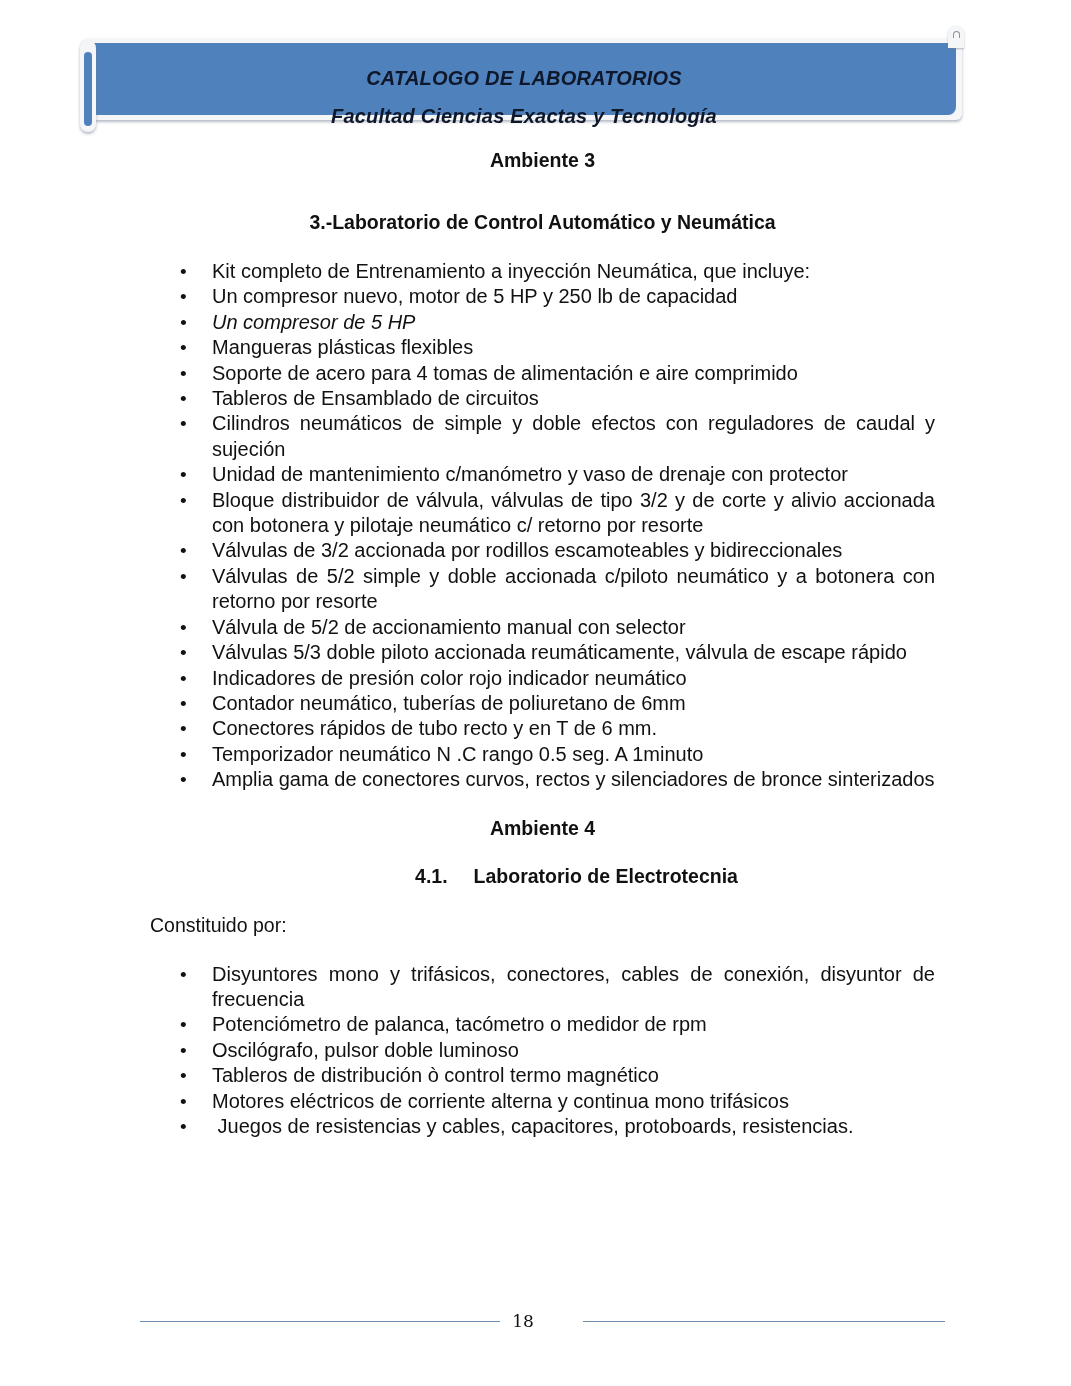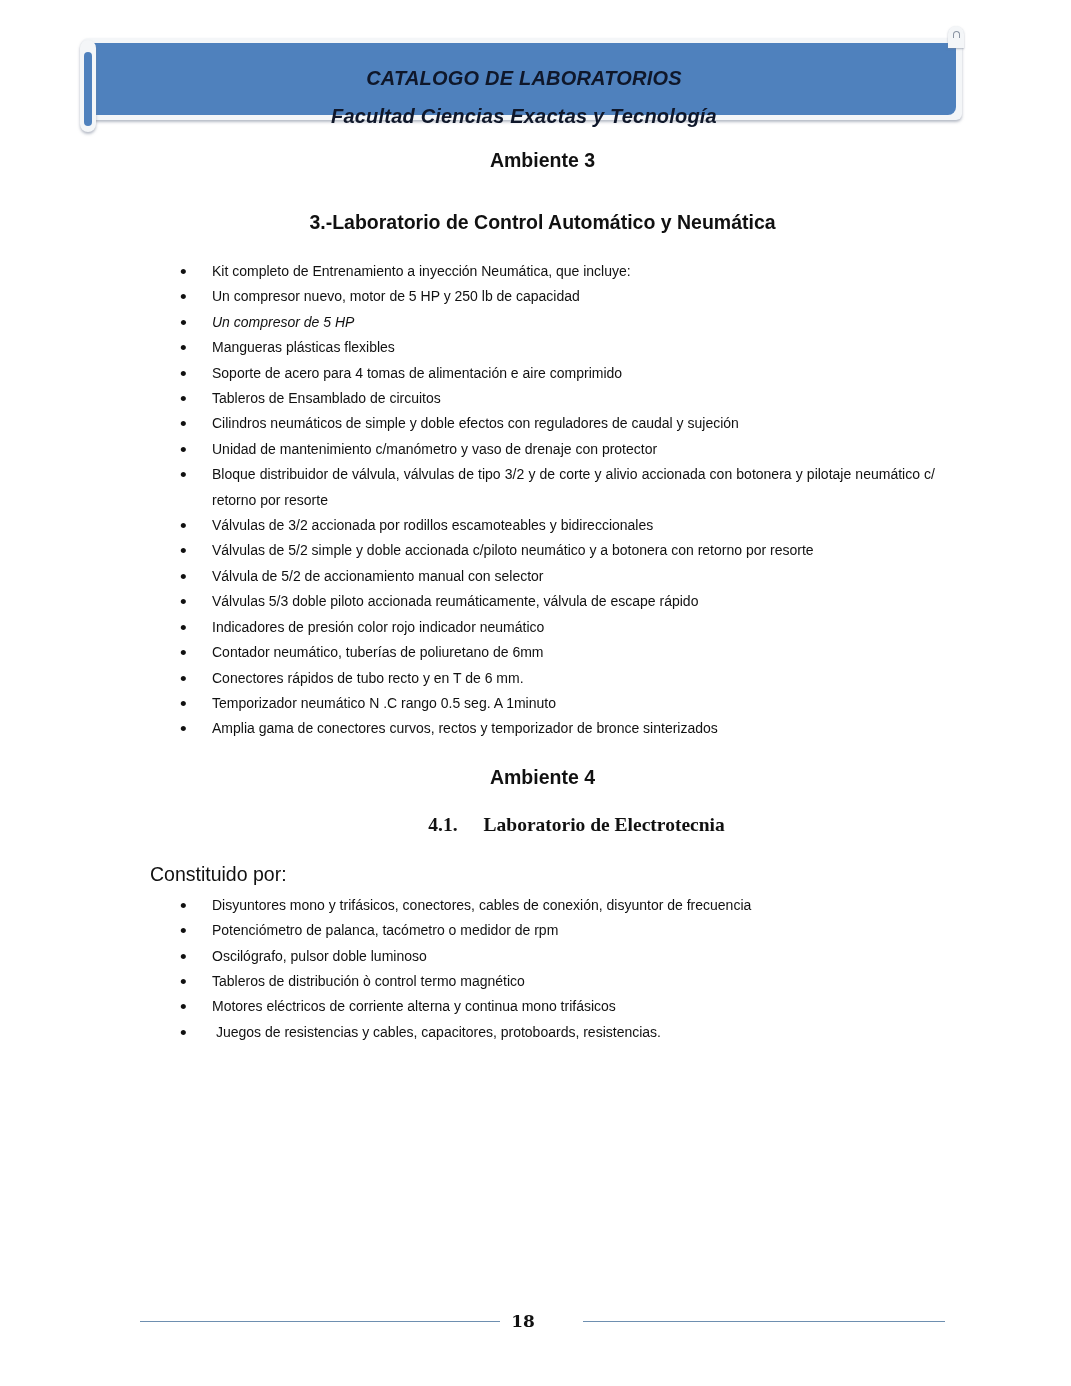--- a/index.html
+++ b/index.html
@@ -26,29 +26,29 @@
   .banner-title, .banner-sub { position:absolute; left:0; width:100%; text-align:center;
             font-weight:bold; font-style:italic; color:#0f172a; letter-spacing:0.2px; }
   .banner-title { top:24px; font-size:20px; }
   .banner-sub { top:62px; font-size:20px; }
 
   
   .content { position:absolute; left:150px; top:148px; width:785px; }
   .h-bold { font-weight:bold; font-size:19.5px; line-height:24px; margin:0;text-align:center; }
   .para { font-size:19.5px; line-height:24px; margin:0; }
   ul.bul { list-style:none; margin:0; padding:0; }
-  ul.bul li { position:relative; padding-left:62px; font-size:14px; line-height:25.4px;
+  ul.bul li { position:relative; padding-left:62px; font-size:20px; line-height:25.4px;
               text-align:justify; }
   ul.bul li::before { content:"\2022"; position:absolute; left:30px; top:0; font-size:19px; }
   .italic { font-style:italic; }
 
   
   .footer-line { position:absolute; top:1321px; height:1px; background:#6e8fb0; }
   .page-num { position:absolute; left:500px; top:1311px; width:46px; text-align:center;
-              font-family:"DejaVu Serif", serif; font-weight:bold; font-size:17px; color:#111; }
+              font-family:"DejaVu Serif", serif; font-weight:normal; font-size:17px; color:#111; }
 </style>
 </head>
 <body>
 
 <div class="banner-wrap">
   <div class="banner-frame"></div>
   <div class="banner">
     <div class="banner-title">CATALOGO DE  LABORATORIOS</div>
     <div class="banner-sub">Facultad Ciencias Exactas y Tecnología</div>
   </div>
@@ -71,30 +71,30 @@
     <li>Unidad de mantenimiento c/manómetro y vaso de drenaje con protector</li>
     <li>Bloque distribuidor de válvula, válvulas de tipo 3/2 y de corte  y alivio accionada con botonera y pilotaje neumático c/ retorno por resorte</li>
     <li>Válvulas de 3/2 accionada por rodillos escamoteables y bidireccionales</li>
     <li>Válvulas  de 5/2 simple y doble accionada c/piloto neumático y a botonera con retorno por resorte</li>
     <li>Válvula de 5/2 de accionamiento manual con selector</li>
     <li>Válvulas 5/3 doble piloto accionada reumáticamente, válvula de escape rápido</li>
     <li>Indicadores de presión color rojo indicador neumático</li>
     <li>Contador neumático, tuberías de poliuretano de 6mm</li>
     <li>Conectores rápidos  de tubo recto y en T de 6 mm.</li>
     <li>Temporizador neumático N .C rango 0.5 seg. A 1minuto</li>
-    <li>Amplia gama de conectores curvos, rectos y temporizador  de bronce sinterizados</li>
+    <li>Amplia gama de conectores curvos, rectos y silenciadores  de bronce sinterizados</li>
   </ul>
 
   <p class="h-bold" style="margin-top:23px;">Ambiente 4</p>
-  <p class="h-bold" style="margin-top:24px; padding-left:68px;font-family:Liberation Serif, serif;">
+  <p class="h-bold" style="margin-top:24px; padding-left:68px;">
     <span>4.1.</span><span style="display:inline-block;width:26px;"></span><span>Laboratorio de Electrotecnia</span>
   </p>
   <p class="para" style="margin-top:25px;">Constituido por:</p>
 
-  <ul class="bul" style="margin-top:7px;">
+  <ul class="bul" style="margin-top:25px;">
     <li>Disyuntores mono y trifásicos, conectores, cables de conexión, disyuntor de frecuencia</li>
     <li>Potenciómetro de palanca, tacómetro o medidor de rpm</li>
     <li>Oscilógrafo, pulsor doble luminoso</li>
     <li>Tableros de distribución ò control termo magnético</li>
     <li>Motores eléctricos  de corriente alterna y continua mono trifásicos</li>
     <li style="white-space:pre;"> Juegos de resistencias y cables, capacitores, protoboards, resistencias.</li>
   </ul>
 </div>
 
 <div class="footer-line" style="left:140px; width:360px;"></div>

